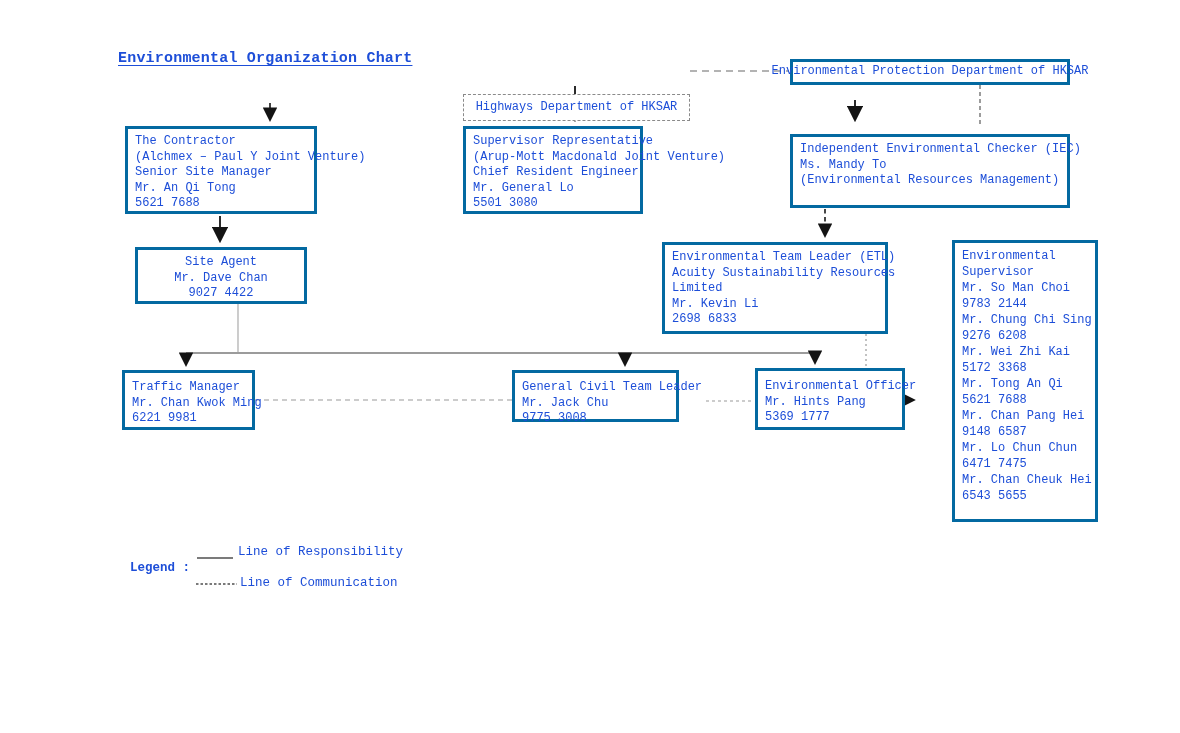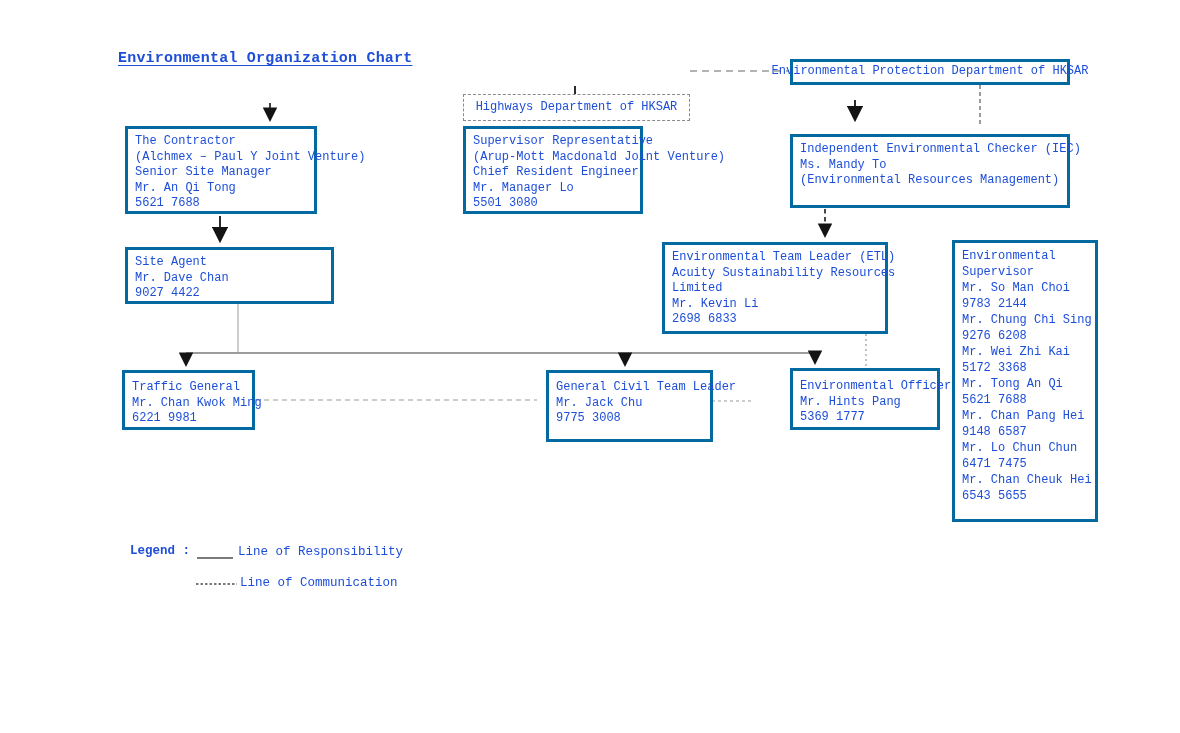--- a/index.html
+++ b/index.html
@@ -13,21 +13,21 @@
   }
   .box{
     position:absolute;border:3px solid #0369a1;background:#fff;
     font-size:12px;line-height:15.5px;padding:5px 7px;box-sizing:border-box;
   }
   .box.center{display:flex;align-items:center;justify-content:center;text-align:center;padding:2px 6px;}
   .box.dashed{border:1px dashed #8a8a8a;}
   .ln{white-space:nowrap;}
   .bold{font-weight:700;}
   svg.wires{position:absolute;left:0;top:0;width:1180px;height:733px;pointer-events:none;}
-  .legend-label{position:absolute;left:130px;top:544px;font-size:12.5px;font-weight:700;}
+  .legend-label{position:absolute;left:130px;top:561px;font-size:12.5px;font-weight:700;}
   .legend-text1{position:absolute;left:238px;top:545px;font-size:12.5px;}
   .legend-text2{position:absolute;left:240px;top:576px;font-size:12.5px;}
 </style>
 </head>
 <body>
 
 <div id="canvas">
 
   <svg class="wires" viewBox="0 0 1180 733">
     <defs>
@@ -73,31 +73,31 @@
     <div class="ln">(Alchmex – Paul Y Joint Venture)</div>
     <div class="ln">Senior Site Manager</div>
     <div class="ln">Mr. An Qi Tong</div>
     <div class="ln">5621 7688</div>
   </div>
 
   <div class="box" style="left:463px;top:126px;width:180px;height:88px;">
     <div class="ln">Supervisor Representative</div>
     <div class="ln">(Arup-Mott Macdonald Joint Venture)</div>
     <div class="ln">Chief Resident Engineer</div>
-    <div class="ln">Mr. Manager Lo</div>
+    <div class="ln">Mr. General Lo</div>
     <div class="ln">5501 3080</div>
   </div>
 
   <div class="box" style="left:790px;top:126px;width:280px;height:74px;margin-top:8px;">
     <div class="ln">Independent Environmental Checker (IEC)</div>
     <div class="ln">Ms. Mandy To</div>
     <div class="ln">(Environmental Resources Management)</div>
   </div>
 
-  <div class="box" style="left:125px;top:247px;width:209px;height:57px;">
+  <div class="box" style="left:135px;top:247px;width:172px;height:57px;text-align:center;">
     <div class="ln">Site Agent</div>
     <div class="ln">Mr. Dave Chan</div>
     <div class="ln">9027 4422</div>
   </div>
 
   <div class="box" style="left:662px;top:242px;width:226px;height:92px;">
     <div class="ln">Environmental Team Leader (ETL)</div>
     <div class="ln">Acuity Sustainability Resources</div>
     <div class="ln">Limited</div>
     <div class="ln">Mr. Kevin Li</div>
@@ -117,32 +117,32 @@
     <div class="ln">5621 7688</div>
     <div class="ln">Mr. Chan Pang Hei</div>
     <div class="ln">9148 6587</div>
     <div class="ln">Mr. Lo Chun Chun</div>
     <div class="ln">6471 7475</div>
     <div class="ln">Mr. Chan Cheuk Hei</div>
     <div class="ln">6543 5655</div>
   </div>
 
   <div class="box" style="left:122px;top:370px;width:133px;height:60px;padding-top:7px;">
-    <div class="ln">Traffic General</div>
+    <div class="ln">Traffic Manager</div>
     <div class="ln">Mr. Chan Kwok Ming</div>
     <div class="ln">6221 9981</div>
   </div>
 
-  <div class="box" style="left:546px;top:370px;width:167px;height:72px;padding-top:7px;">
+  <div class="box" style="left:512px;top:370px;width:167px;height:52px;padding-top:7px;">
     <div class="ln">General Civil Team Leader</div>
     <div class="ln">Mr. Jack Chu</div>
     <div class="ln">9775 3008</div>
   </div>
 
-  <div class="box" style="left:790px;top:368px;width:150px;height:62px;padding-top:8px;">
+  <div class="box" style="left:755px;top:368px;width:150px;height:62px;padding-top:8px;">
     <div class="ln">Environmental Officer</div>
     <div class="ln">Mr. Hints Pang</div>
     <div class="ln">5369 1777</div>
   </div>
 
   <div class="legend-label">Legend :</div>
   <div class="legend-text1">Line of Responsibility</div>
   <div class="legend-text2">Line of Communication</div>
 
 </div>

